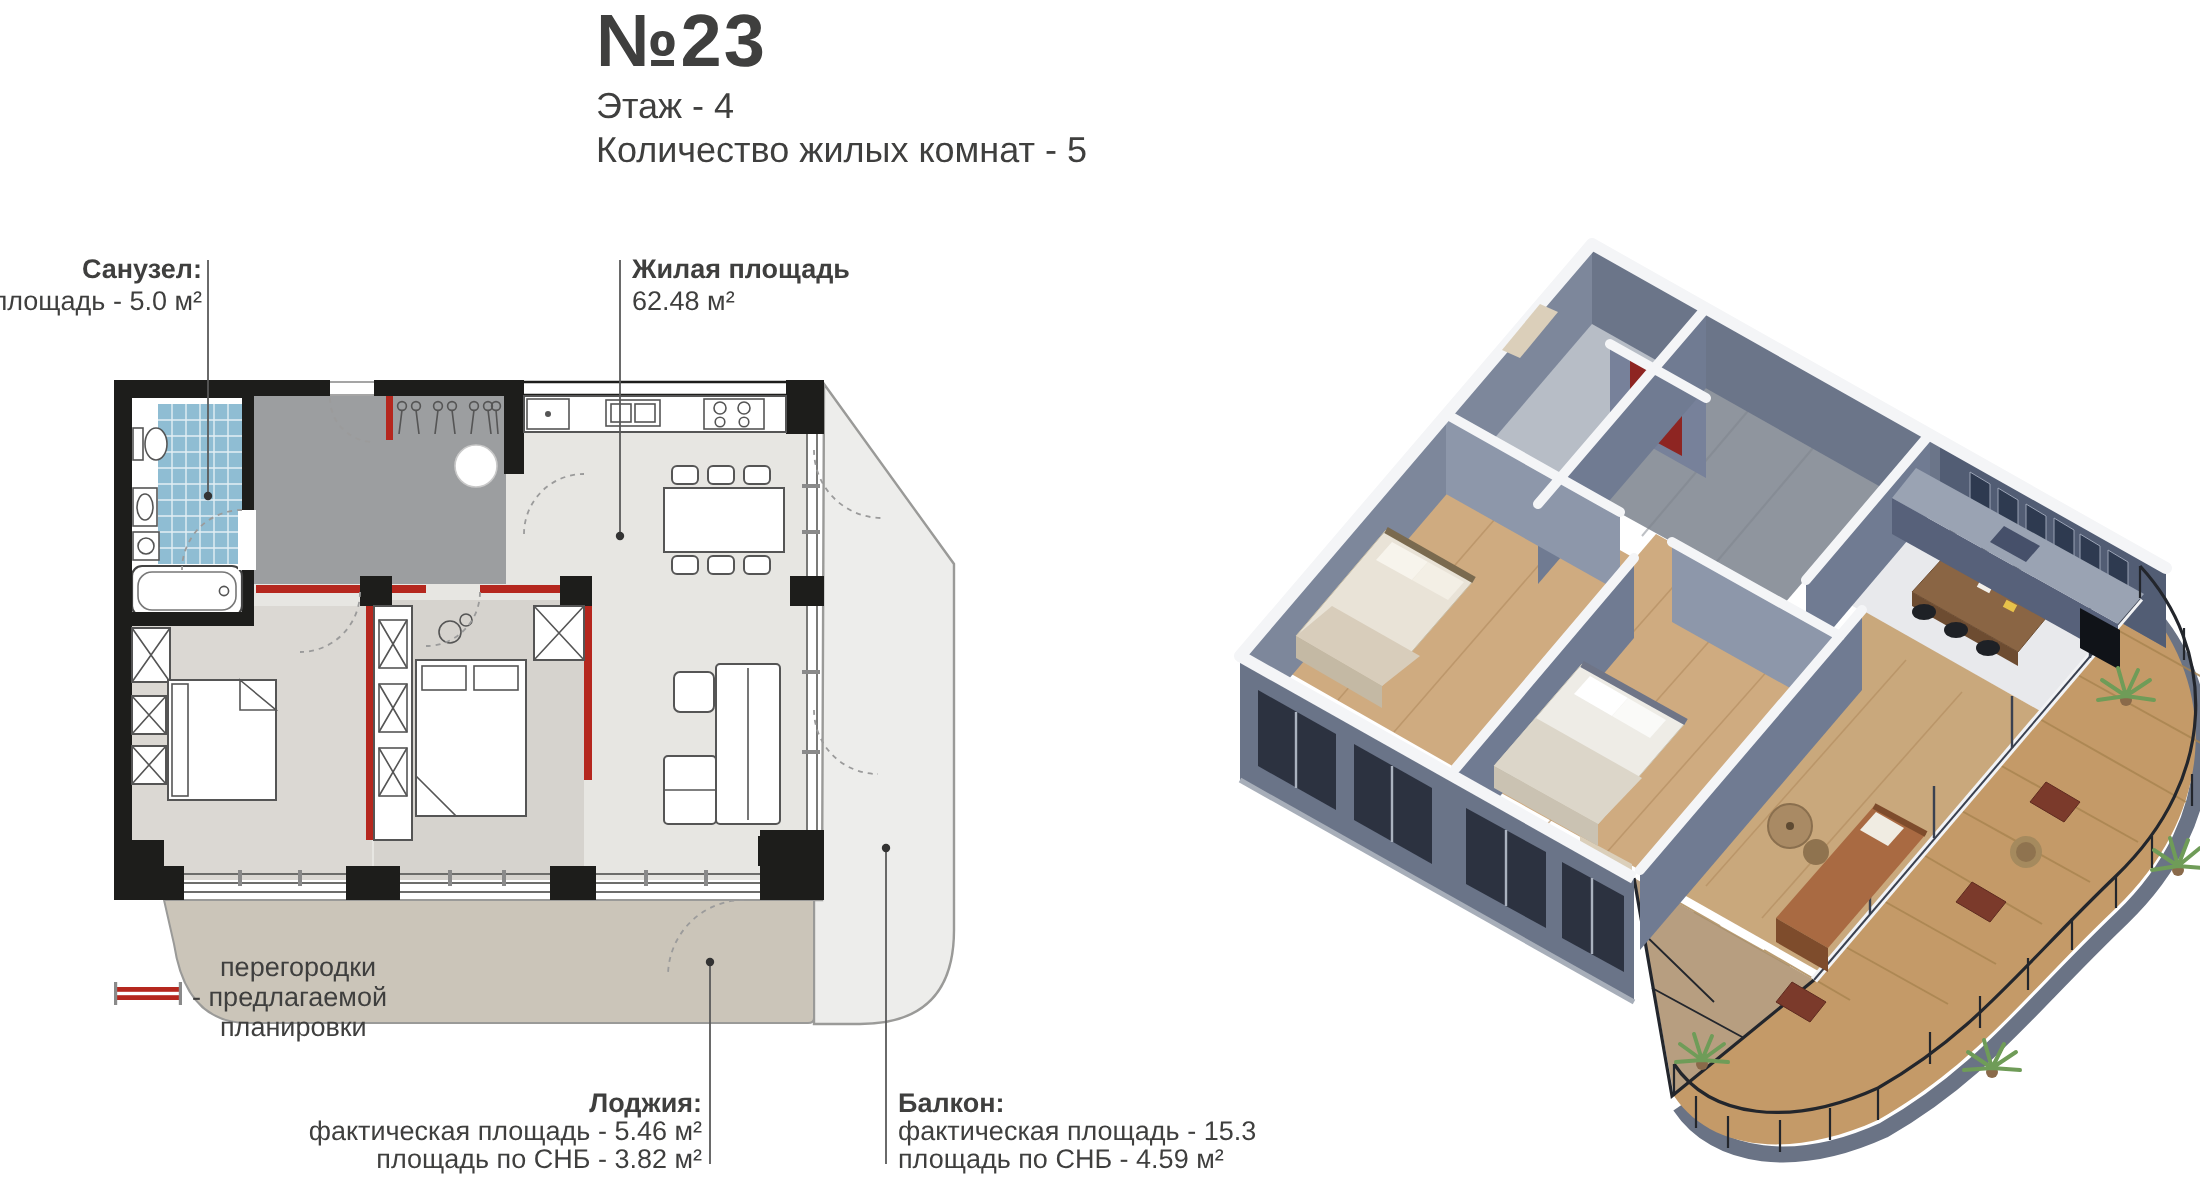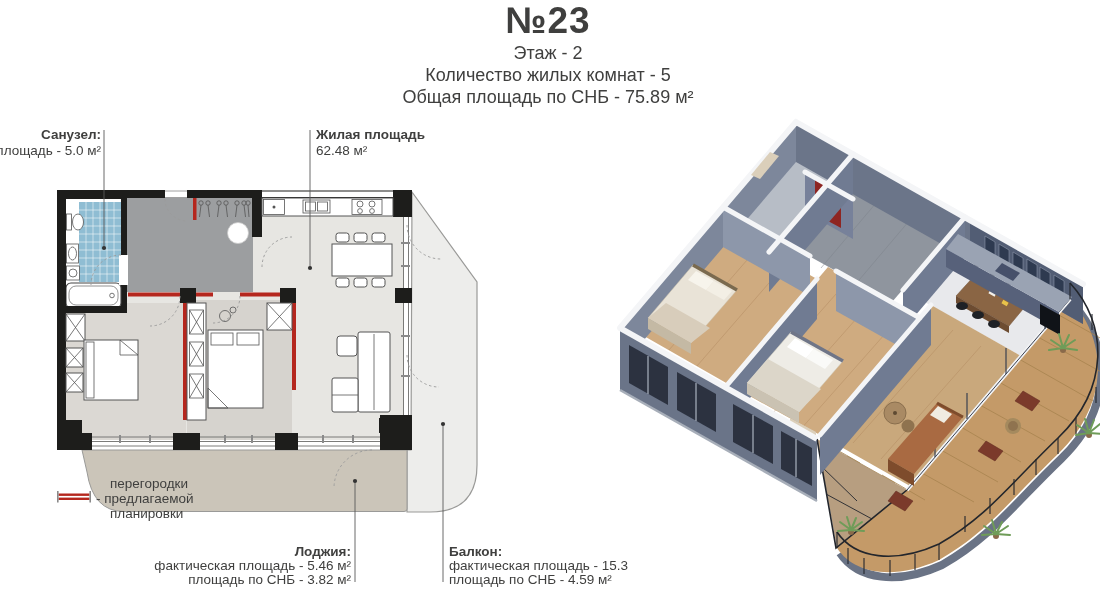--- a/index.html
+++ b/index.html
@@ -1,40 +1,39 @@
 <!DOCTYPE html>
 <html><head>
 <meta charset="utf-8">
 <style>
   html,body{margin:0;padding:0;background:#fff;}
   #stage{position:relative;width:1100px;height:597px;background:#fff;overflow:hidden;
          font-family:"Liberation Sans",sans-serif;color:#3f3f3e;}
-  .header{position:absolute;left:298px;top:0;width:500px;text-align:center;}
+  .header{position:absolute;left:298px;top:0;width:500px;}
   .header .hnum{font-size:37px;font-weight:600;letter-spacing:1px;line-height:42px;}
   .header .hline{font-size:18px;line-height:22px;font-weight:400;}
   svg text{font-family:"Liberation Sans",sans-serif;fill:#3f3f3e;}
   .lbl{font-size:13.5px;}
   .b{font-weight:bold;}
   .leader{stroke:#5a5a5a;stroke-width:0.9;}
   .dot{fill:#333;}
   .arc{fill:none;stroke:#9b9b9b;stroke-width:0.9;stroke-dasharray:2.5 2.5;}
   .furn{fill:#ffffff;stroke:#555;stroke-width:1;}
   .thin{stroke:#555;stroke-width:0.8;fill:none;}
   .wtop{stroke:#f4f5f7;fill:none;stroke-linecap:round;}
 </style>
 </head>
 <body>
 
 <div id="stage">
 
   <div class="header">
     <div class="hnum">№23</div>
-    <div class="hline">Этаж - 2</div>
+    <div class="hline">Этаж - 4</div>
     <div class="hline">Количество жилых комнат - 5</div>
-    <div class="hline">Общая площадь по СНБ - 75.89 м²</div>
   </div>
 
   <svg style="position:absolute;left:0;top:120px;" width="630" height="477" viewBox="0 0 630 477">
 
     <path d="M412,72 L477,162 L477,345 Q477,392 430,392 L407,392 L407,330 L411,330 Z" stroke="#9a9a98" stroke-width="1.2" fill="#ededeb"></path>
 
     <path d="M82,330 L407,330 L407,389 Q407,391.5 404,391.5 L124,391.5 Q93,391.5 87,352 Z" stroke="#9a9a98" stroke-width="1" fill="#cbc5b9"></path>
 
     <rect x="66" y="78" width="338" height="242" fill="#e7e6e2"></rect>
     <rect x="66" y="183" width="120" height="137" fill="#dbd8d3"></rect>

